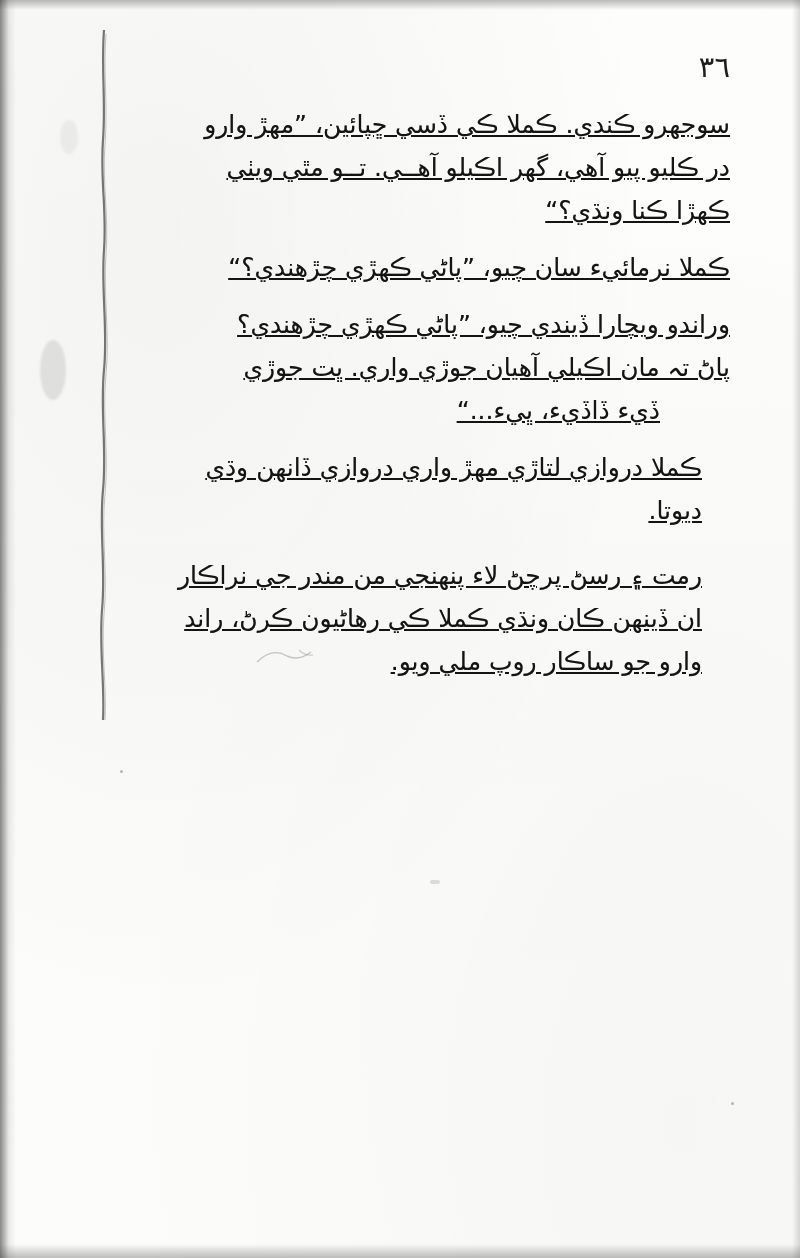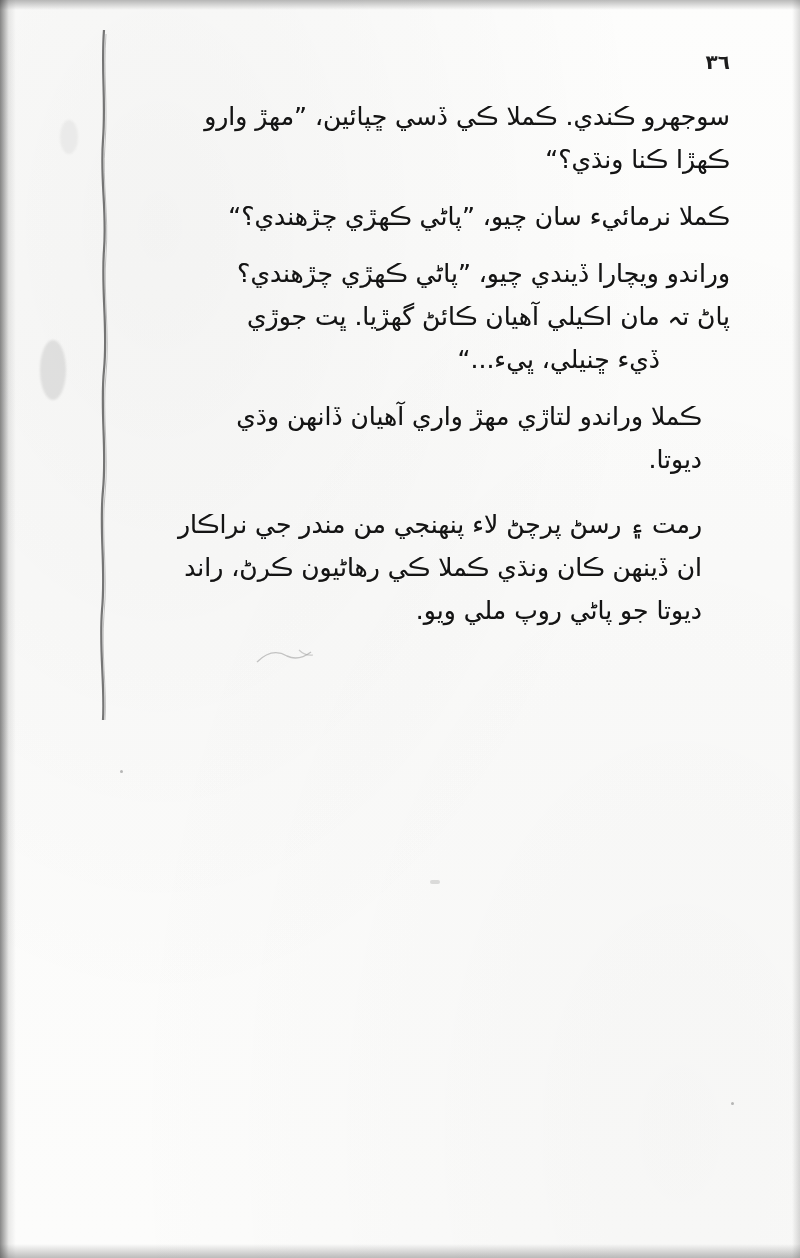--- a/index.html
+++ b/index.html
@@ -68,46 +68,46 @@
     border-radius: 50%;
     background: rgba(120,120,120,0.18);
     filter: blur(1.2px);
   }
 
   .page-number {
     position: absolute;
     top: 50px;
     right: 70px;
     font-family: "DejaVu Sans", sans-serif;
-    font-size: 20px;
+    font-size: 29px;
     color: #1d1d1d;
     letter-spacing: 1px;
-    font-weight: bold;
   }
 
   .text-block {
     position: absolute;
     top: 95px;
     left: 70px;
     width: 660px;
     direction: rtl;
     text-align: right;
     color: #161616;
   }
 
   .para {
     font-family: "DejaVu Sans", sans-serif;
     font-size: 25px;
     line-height: 1.72;
-    margin: 0 0 14px 0;
+    margin: 8px 0 14px 0;
     direction: rtl;
     unicode-bidi: isolate;
     text-align: right;
     color: #141414;
     text-shadow: 0 0 0.6px rgba(0,0,0,0.35);
+    text-decoration: underline;
   }
   .para.indent { text-indent: 28px; }
   .para.gap { margin-bottom: 22px; }
 
   .line { display: block; white-space: nowrap; }
   .line.center-ish { padding-right: 70px; }
 
   
   .pencil-mark {
     position: absolute;
@@ -146,42 +146,43 @@
       <path d="M14,4 C11,44 16,74 13,114 C10,154 17,184 14,224 C11,264 18,304 14,344 C10,384 17,424 13,464 C9,504 16,544 12,584 C9,624 15,659 13,690" stroke="#8a8a8a" stroke-width="1" fill="none" opacity="0.5"></path>
     </svg>
   </div>
 
   <div class="page-number">٣٦</div>
 
   <div class="text-block">
 
     <p class="para">
       <span class="line">سوجهرو ڪندي. ڪملا ڪي ڏسي ڇپائين، ”مهڙ وارو</span>
+      <span class="line">در ڪليو پيو آهي، گهر اڪيلو آهــي. تــو مٿي ويٺي</span>
       <span class="line">ڪهڙا ڪنا ونڌي؟“</span>
     </p>
 
     <p class="para">
       <span class="line">ڪملا نرمائيء سان چيو، ”پاڻي ڪهڙي چڙهندي؟“</span>
     </p>
 
     <p class="para">
       <span class="line">وراندو ويچارا ڏيندي چيو، ”پاڻي ڪهڙي چڙهندي؟</span>
-      <span class="line">پاڻ تہ مان اڪيلي آهيان ڪائڻ گهڙيا. ڀت جوڙي</span>
-      <span class="line center-ish">ڏيء ڇنيلي، ڀيء...“</span>
+      <span class="line">پاڻ تہ مان اڪيلي آهيان جوڙي واري. ڀت جوڙي</span>
+      <span class="line center-ish">ڏيء ڏاڏيء، ڀيء...“</span>
     </p>
 
     <p class="para indent gap">
-      <span class="line">ڪملا وراندو لتاڙي مهڙ واري آهيان ڏانهن وڌي</span>
+      <span class="line">ڪملا دروازي لتاڙي مهڙ واري دروازي ڏانهن وڌي</span>
       <span class="line">ديوتا.</span>
     </p>
 
     <p class="para indent">
       <span class="line">رمت ۽ رسڻ پرچڻ لاء پنهنجي من مندر جي نراڪار</span>
       <span class="line">ان ڏينهن ڪان ونڌي ڪملا ڪي رهاڻيون ڪرڻ، راند</span>
-      <span class="line">ديوتا جو پاڻي روپ ملي ويو.</span>
+      <span class="line">وارو جو ساڪار روپ ملي ويو.</span>
     </p>
 
   </div>
 
   <div class="pencil-mark">
     <svg width="60" height="18" viewBox="0 0 60 18" xmlns="http://www.w3.org/2000/svg">
       <path d="M2,14 C12,4 22,2 32,8 C40,12 48,10 56,4" stroke="#5a5a5a" stroke-width="1.4" fill="none" opacity="0.6"></path>
       <path d="M44,2 C48,6 52,8 58,7" stroke="#5a5a5a" stroke-width="1.2" fill="none" opacity="0.5"></path>
     </svg>
   </div>

